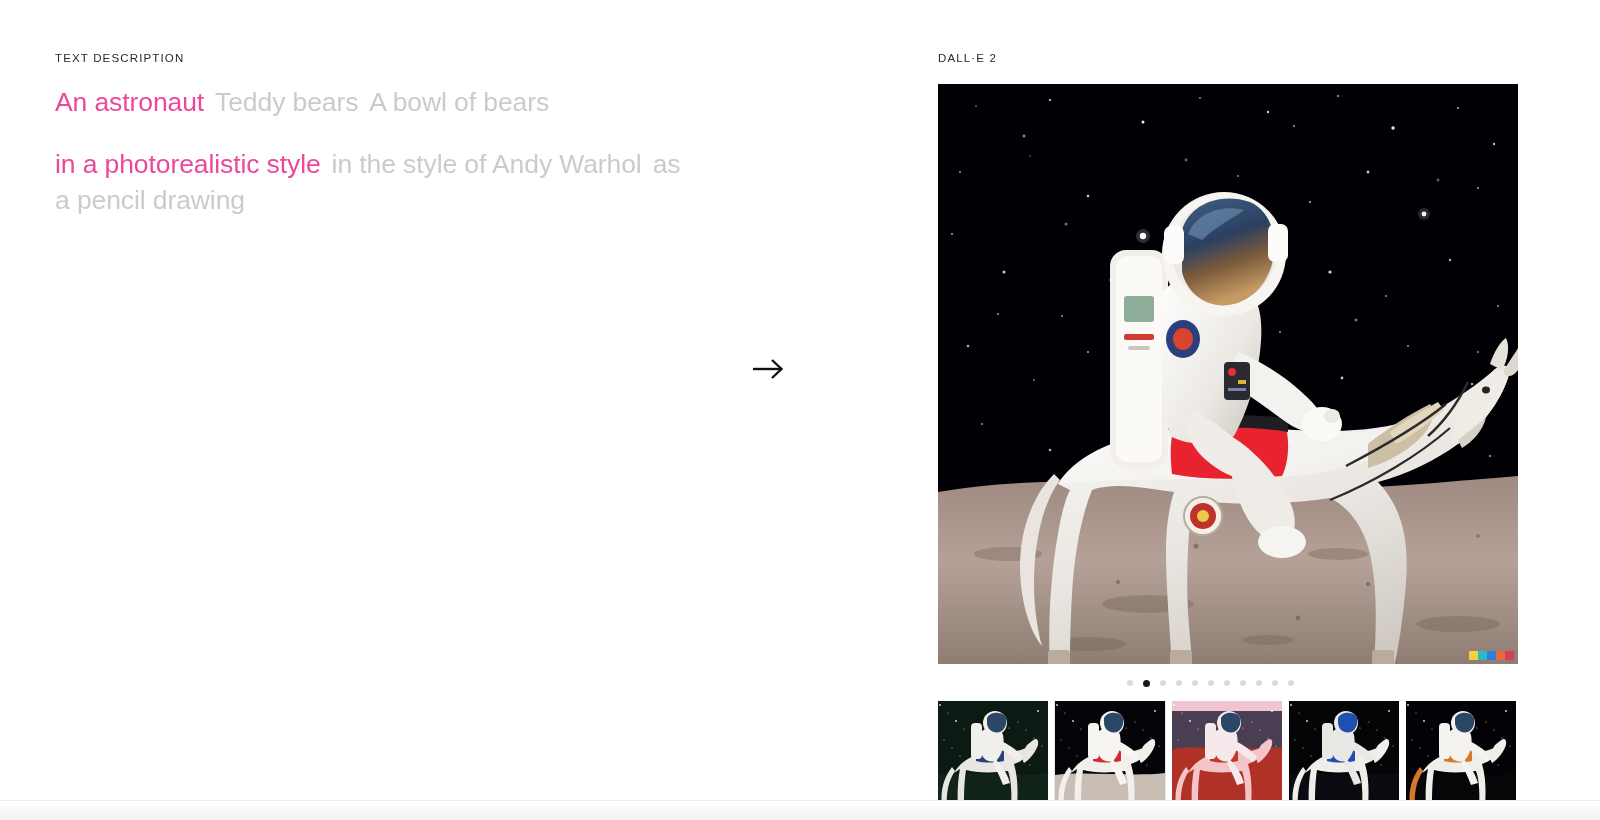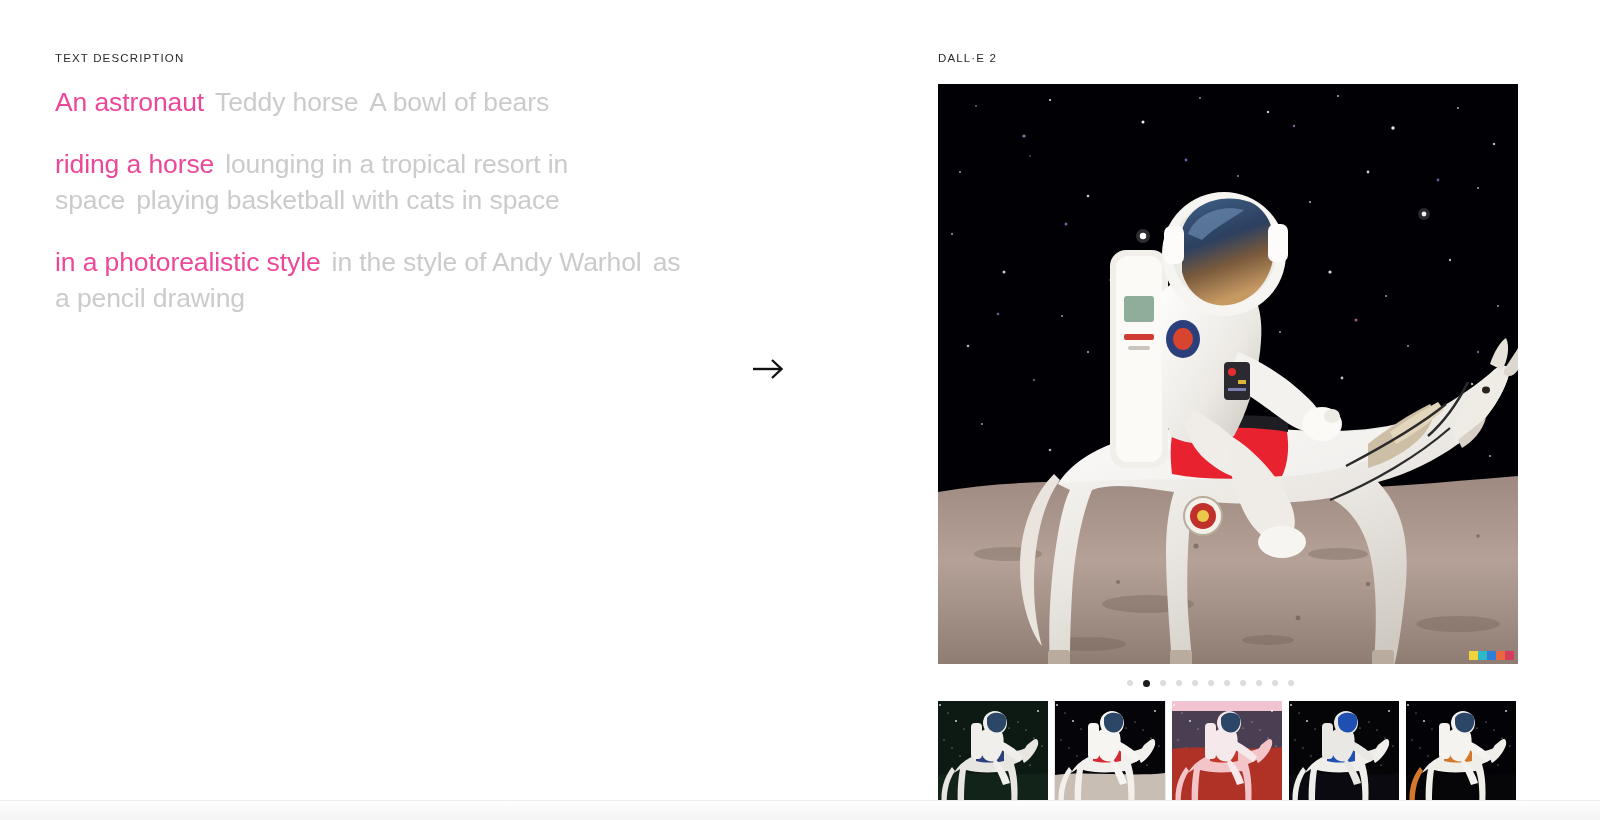--- a/index.html
+++ b/index.html
@@ -86,26 +86,23 @@
 </style>
 </head>
 <body>
 
 <div class="page">
 
   <div class="left-col">
     <div class="section-label">TEXT DESCRIPTION</div>
 
     <div class="phrase-group">
-      <span class="phrase selected">An astronaut</span><span class="phrase">Teddy horse</span><span class="phrase">A bowl of bears</span>
+      <span class="phrase selected">An astronaut</span><span class="phrase">Teddy bears</span><span class="phrase">A bowl of bears</span>
     </div>
 
-    <div class="phrase-group">
-      <span class="phrase selected">riding a horse</span><span class="phrase">lounging in a tropical resort in space</span><span class="phrase">playing basketball with cats in space</span>
-    </div>
 
     <div class="phrase-group">
       <span class="phrase selected">in a photorealistic style</span><span class="phrase">in the style of Andy Warhol</span><span class="phrase">as a pencil drawing</span>
     </div>
   </div>
 
   <div class="arrow-btn">
     <svg width="36" height="24" viewBox="0 0 36 24" aria-hidden="true">
       <path d="M2 12 H30" stroke="#111" stroke-width="2.4" fill="none"></path>
       <path d="M21 3 L30.5 12 L21 21" stroke="#111" stroke-width="2.4" fill="none" stroke-linejoin="miter" stroke-linecap="butt"></path>

